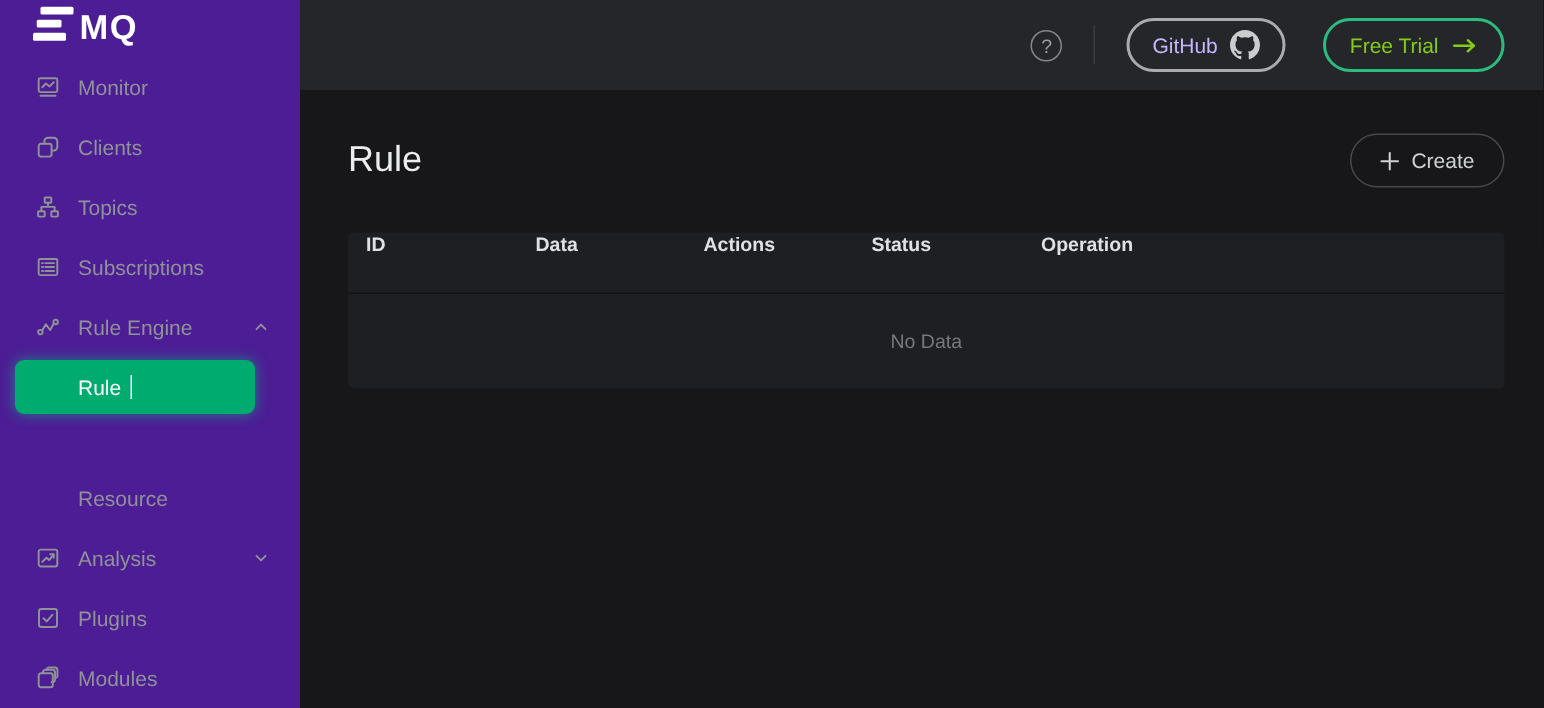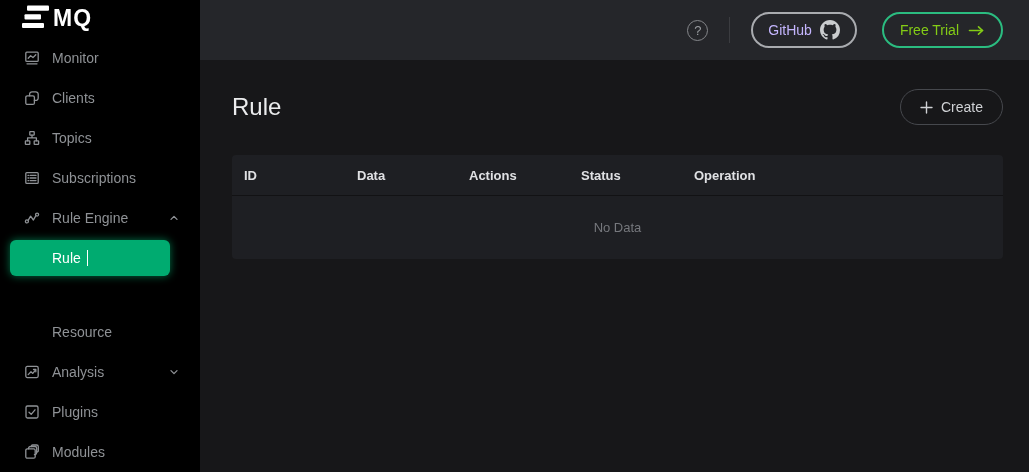--- a/index.html
+++ b/index.html
@@ -7,21 +7,21 @@
   body {
     font-family: "Liberation Sans", "DejaVu Sans", sans-serif;
     background: #171719;
     -webkit-font-smoothing: antialiased;
   }
   .app { width: 1029px; height: 472px; display: flex; }
 
   
   .sidebar {
     width: 200px; min-width: 200px; height: 100%;
-    background: #000000; display: flex; flex-direction: column;
+    background: #4c1d95; display: flex; flex-direction: column;
     position: relative; z-index: 2;
   }
   .logo {
     height: 60px; display: flex; align-items: center;
     padding-left: 22px; cursor: pointer;
   }
   .logo-e { margin-right: 3px; display: block; }
   .logo-text {
     color: #ffffff; font-size: 23px; font-weight: bold; letter-spacing: 1px;
   }
@@ -79,21 +79,21 @@
   .content { flex: 1; background: #171719; padding: 0 26px 0 32px; }
   .page-header {
     margin-top: 29px; display: flex; align-items: center;
     justify-content: space-between;
   }
   .page-title { font-size: 24px; font-weight: 400; color: #ebeced; }
   .table {
     margin-top: 30px; background: #1e1f23; border-radius: 4px; overflow: hidden;
   }
   .thead {
-    display: flex; height: 41px; align-items: center;
+    display: flex; height: 41px; align-items: flex-start;
     border-bottom: 1px solid #121214;
   }
   .th {
     font-size: 13px; font-weight: bold; color: #e0e1e4;
     padding-left: 12px; flex-shrink: 0;
   }
   .w1 { width: 113px; } .w2 { width: 112px; } .w3 { width: 112px; }
   .w4 { width: 153px; } .w5 { width: 113px; } .w6 { flex: 1; }
   .tbody-empty {
     height: 63px; display: flex; align-items: center; justify-content: center;

